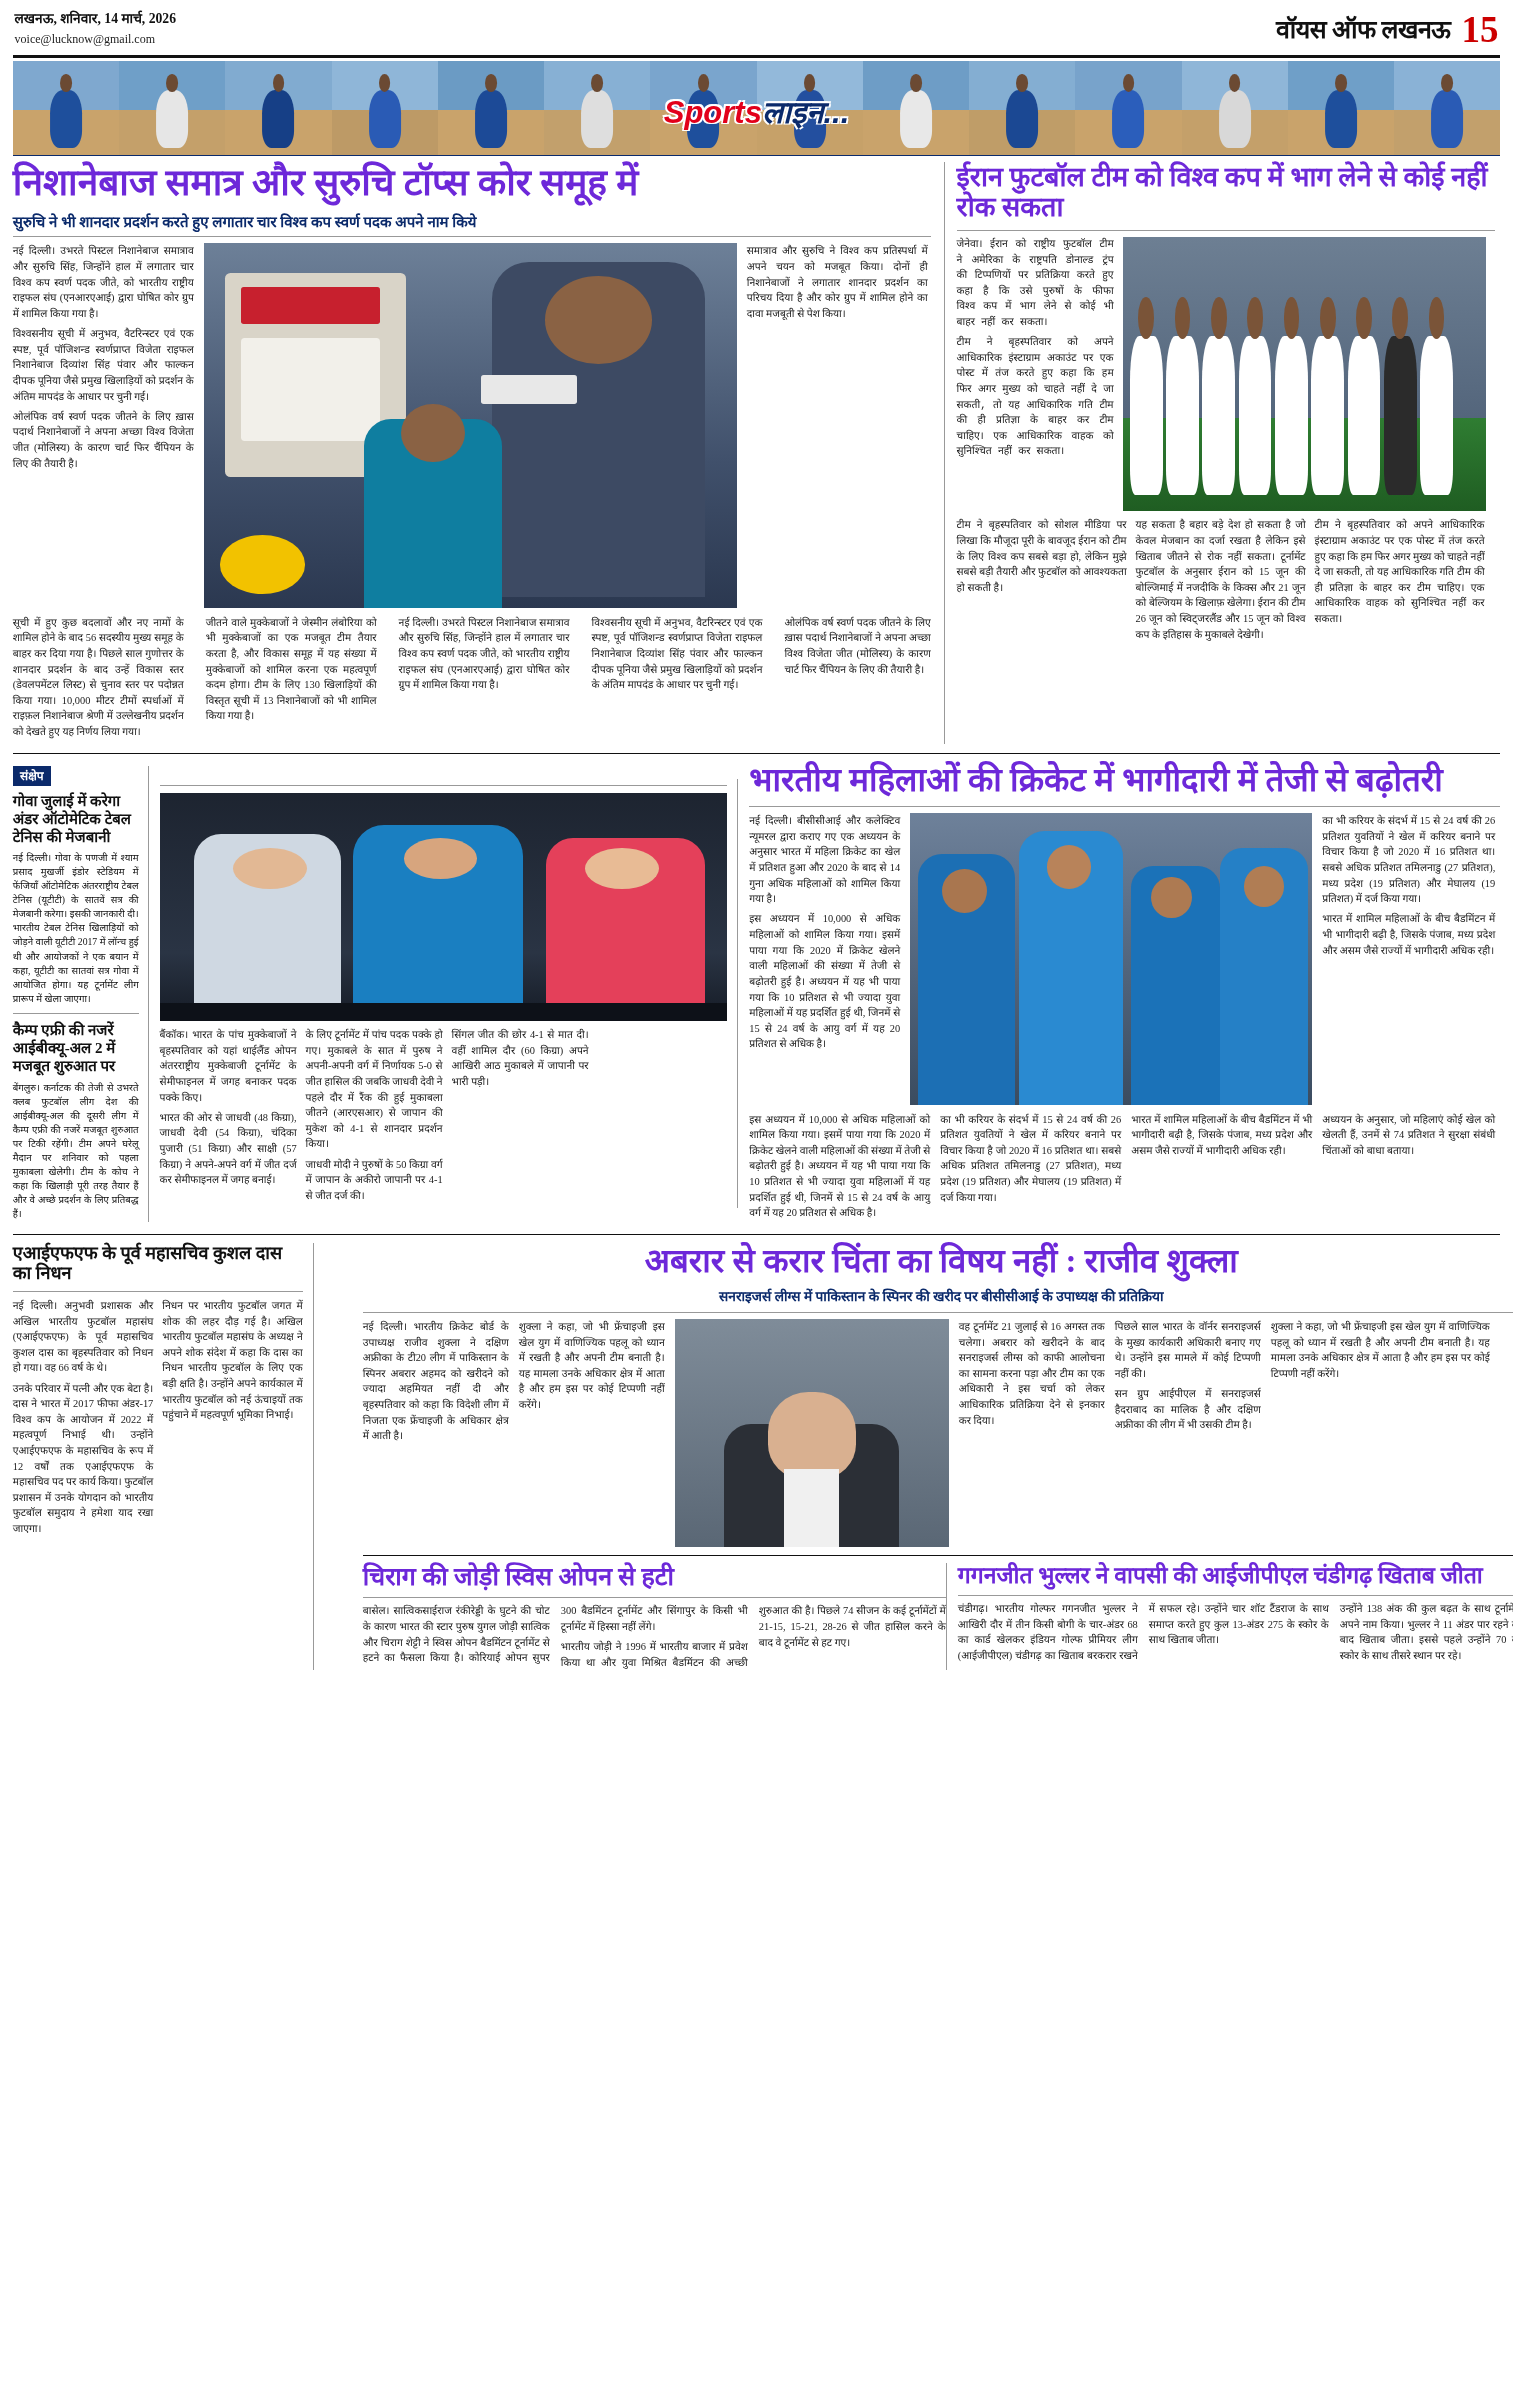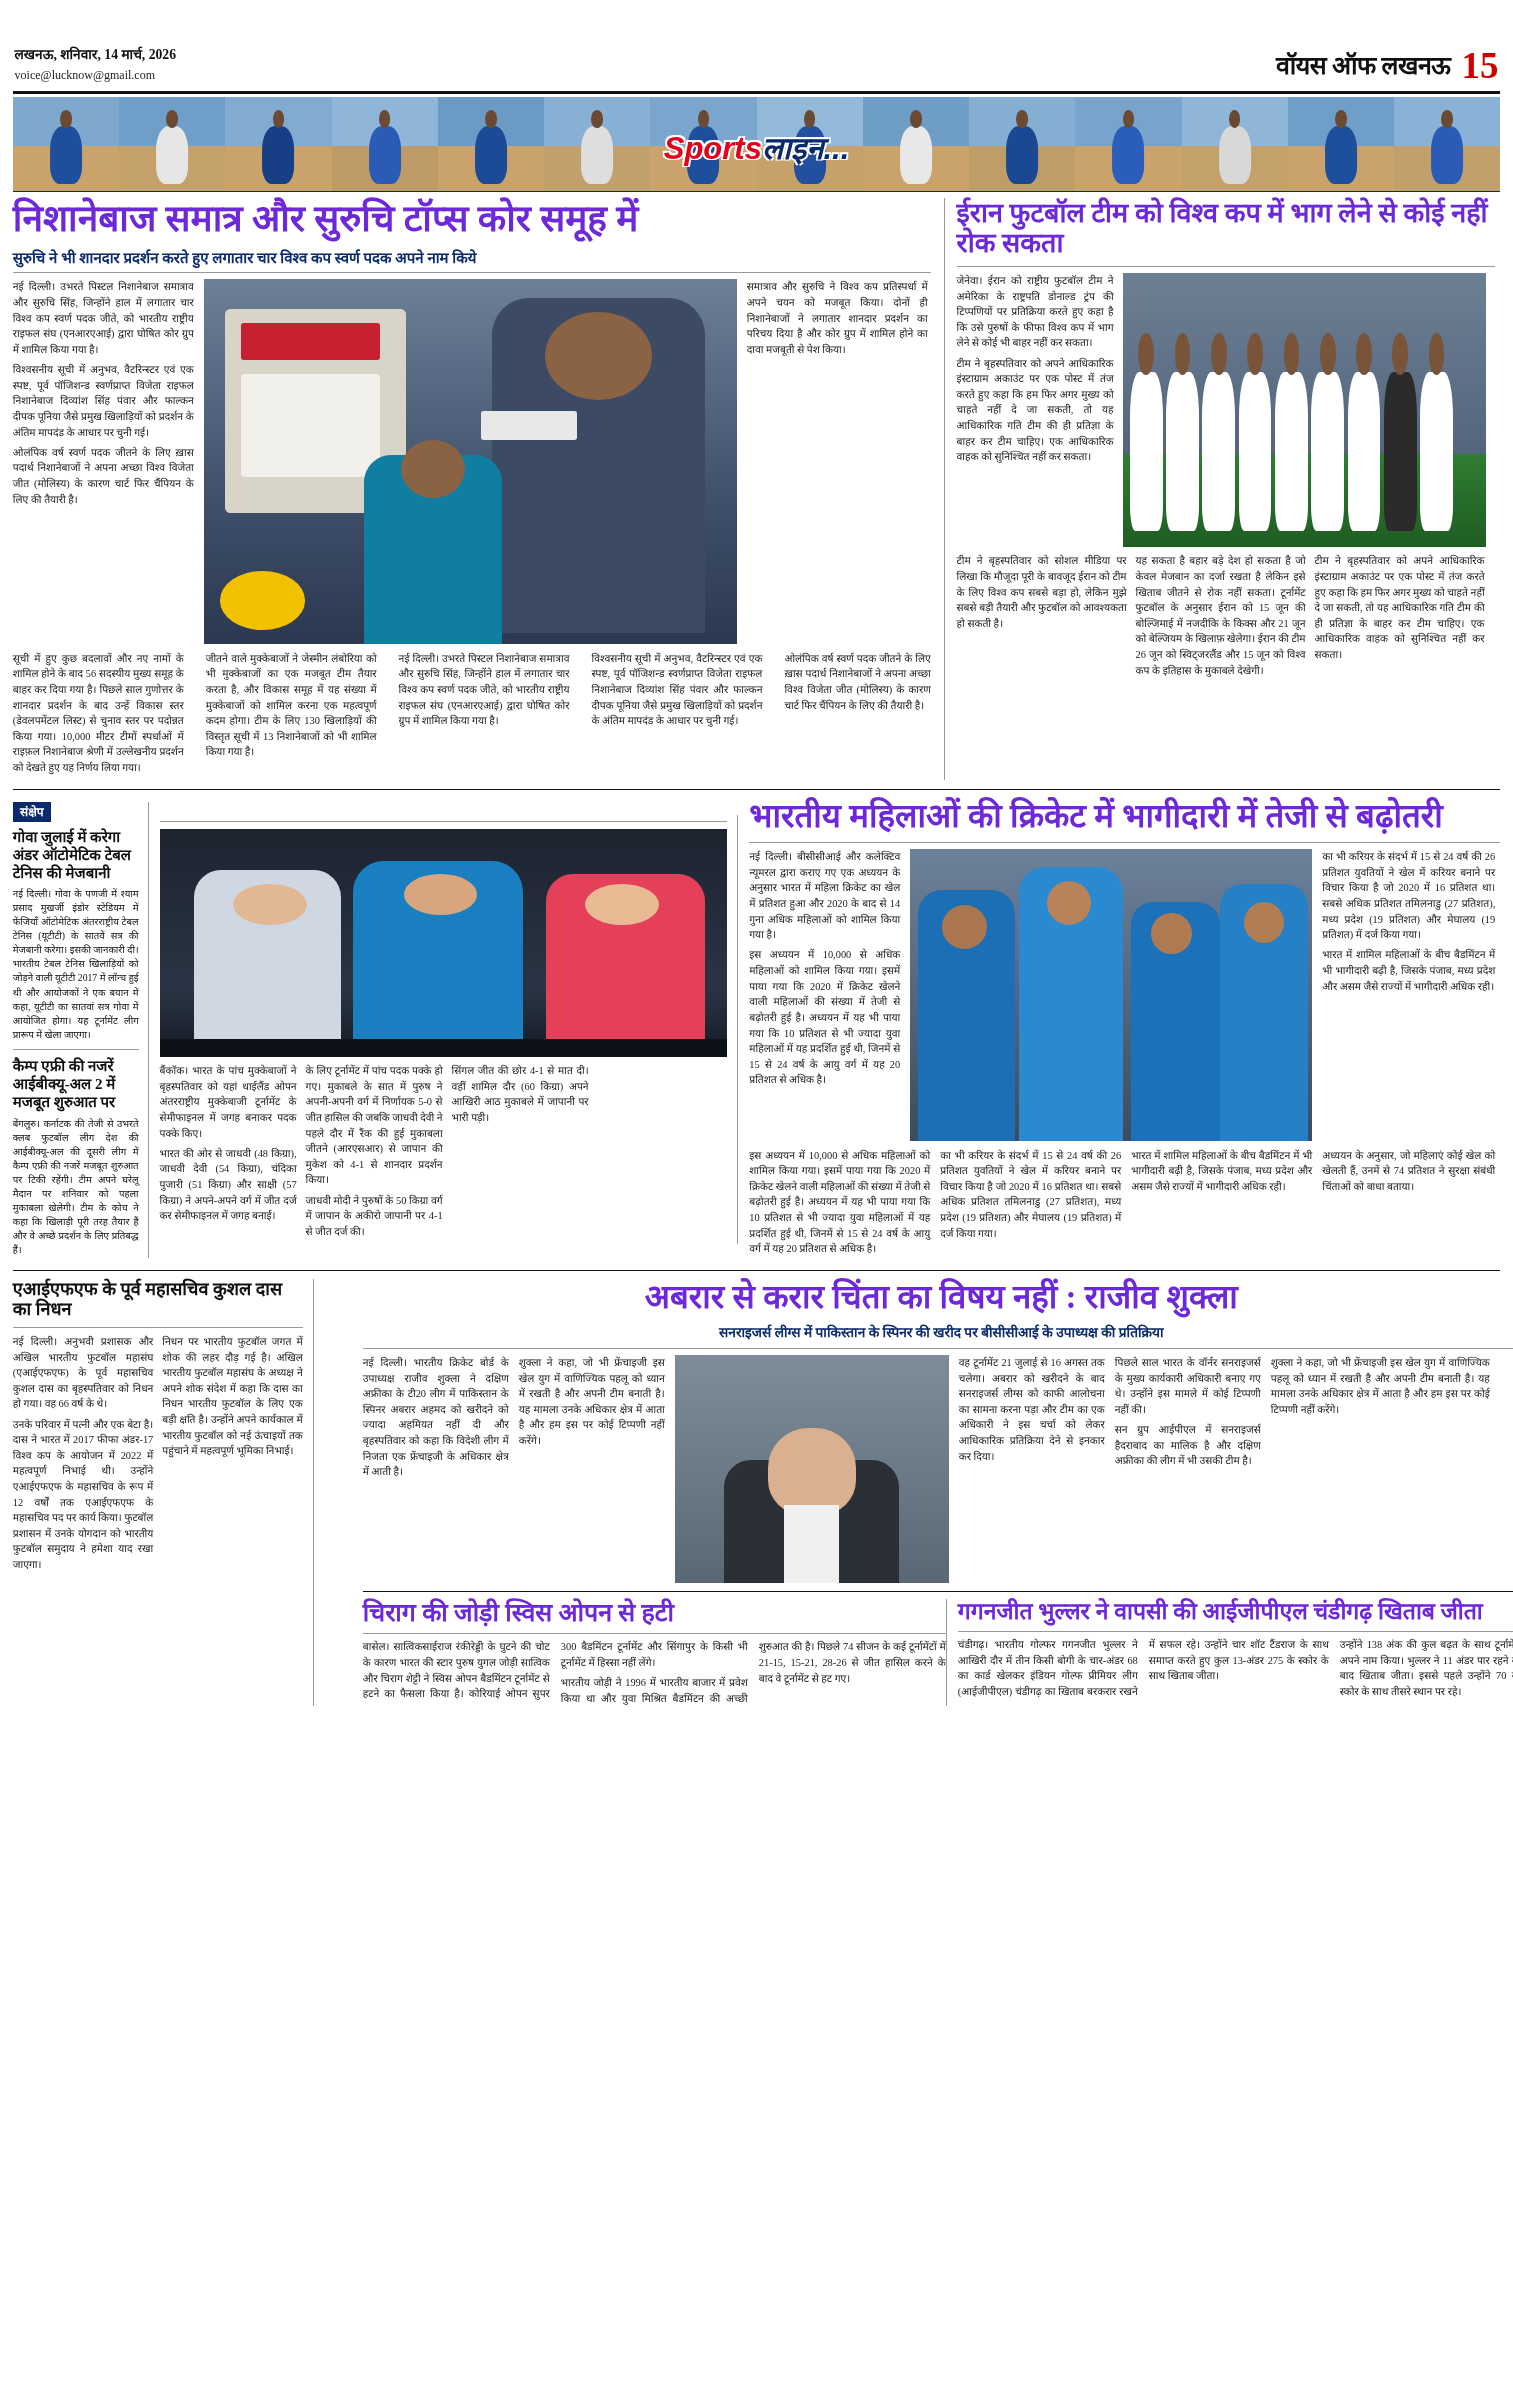--- a/index.html
+++ b/index.html
@@ -7,21 +7,21 @@
   body {
     width:1513px; height:2401px;
     font-family:"Liberation Serif", serif;
     color:#111;
     position:relative;
     overflow:hidden;
   }
   .page { width:1513px; height:2401px; position:relative; padding:9px 12.8px; }
 
   
-  .masthead { display:flex; align-items:flex-end; justify-content:space-between; border-bottom:none; padding:0 1.8px 3.7px 1.8px;margin-top:36px; }
+  .masthead { display:flex; align-items:flex-end; justify-content:space-between; border-bottom:none; padding:0 1.8px 3.7px 1.8px; }
   .md-left { font-size:13.7px; line-height:1.5; }
   .md-left .date { font-weight:bold; }
   .md-left .mail { color:#222; font-size:12px; }
   .md-right { display:flex; align-items:flex-start; gap:11px; }
   .brandname { font-size:25px; font-weight:bold; letter-spacing:-0.5px; }
   .pageno { font-size:37px; font-weight:bold; color:#c00; line-height:1; }
   .rulebar { height:2.7px; background:#111; margin:3.7px 0 0 0; }
 
   
   .banner { position:relative; height:95px; margin-top:3.7px; overflow:hidden; border-bottom:1.8px solid #0b2a6b; }
@@ -205,21 +205,21 @@
         </div>
         <div style="width:155px;" class="body-text">
           <p>ओलंपिक वर्ष स्वर्ण पदक जीतने के लिए ख़ास पदार्थ निशानेबाजों ने अपना अच्छा विश्व विजेता जीत (मोलिस्य) के कारण चार्ट फिर चैंपियन के लिए की तैयारी है।</p>
         </div>
       </div>
     </div>
 
     <div class="topright">
       <div class="hl" style="font-size:27px;">ईरान फुटबॉल टीम को विश्व कप में भाग लेने से कोई नहीं रोक सकता</div>
       <div class="thin-h" style="margin:7.3px 0 6.4px 0;"></div>
-      <div style="display:flex; gap:9px;">
+      <div style="display:flex; gap:9px;font-family:Liberation Mono, monospace;">
         <div style="width:157px;" class="body-text">
           <p>जेनेवा। ईरान को राष्ट्रीय फुटबॉल टीम ने अमेरिका के राष्ट्रपति डोनाल्ड ट्रंप की टिप्पणियों पर प्रतिक्रिया करते हुए कहा है कि उसे पुरुषों के फीफा विश्व कप में भाग लेने से कोई भी बाहर नहीं कर सकता।</p>
           <p>टीम ने बृहस्पतिवार को अपने आधिकारिक इंस्टाग्राम अकाउंट पर एक पोस्ट में तंज करते हुए कहा कि हम फिर अगर मुख्य को चाहते नहीं दे जा सकती, तो यह आधिकारिक गति टीम की ही प्रतिज्ञा के बाहर कर टीम चाहिए। एक आधिकारिक वाहक को सुनिश्चित नहीं कर सकता।</p>
         </div>
         <div style="width:363px;">
           <div class="photo" style="height:274px;">
             <div class="crowd" style="background:linear-gradient(180deg,#6d7f93 0%,#586a80 55%,#47586e 100%);"></div>
             <div class="pitch"></div>
             <div class="player" style="left:2%;  background:#ffffff;"></div>
             <div class="player" style="left:12%; background:#ffffff;"></div>

